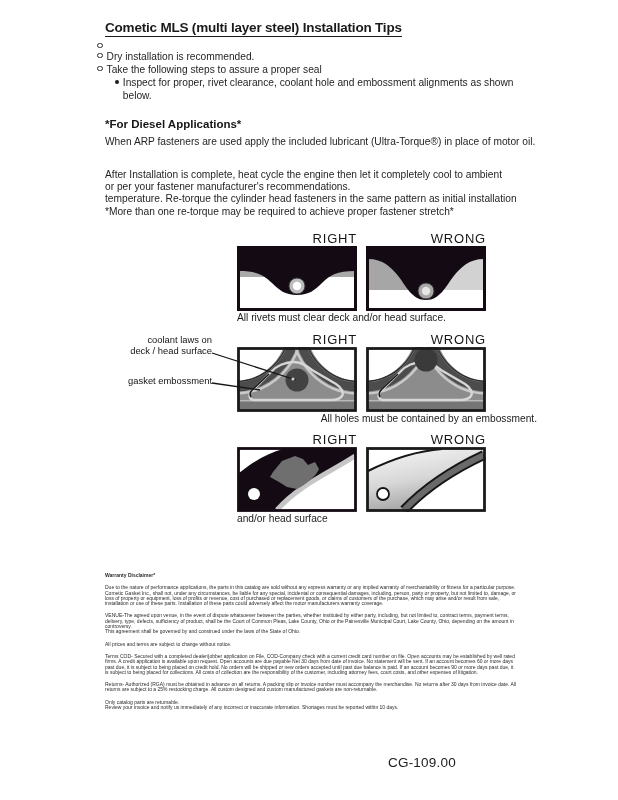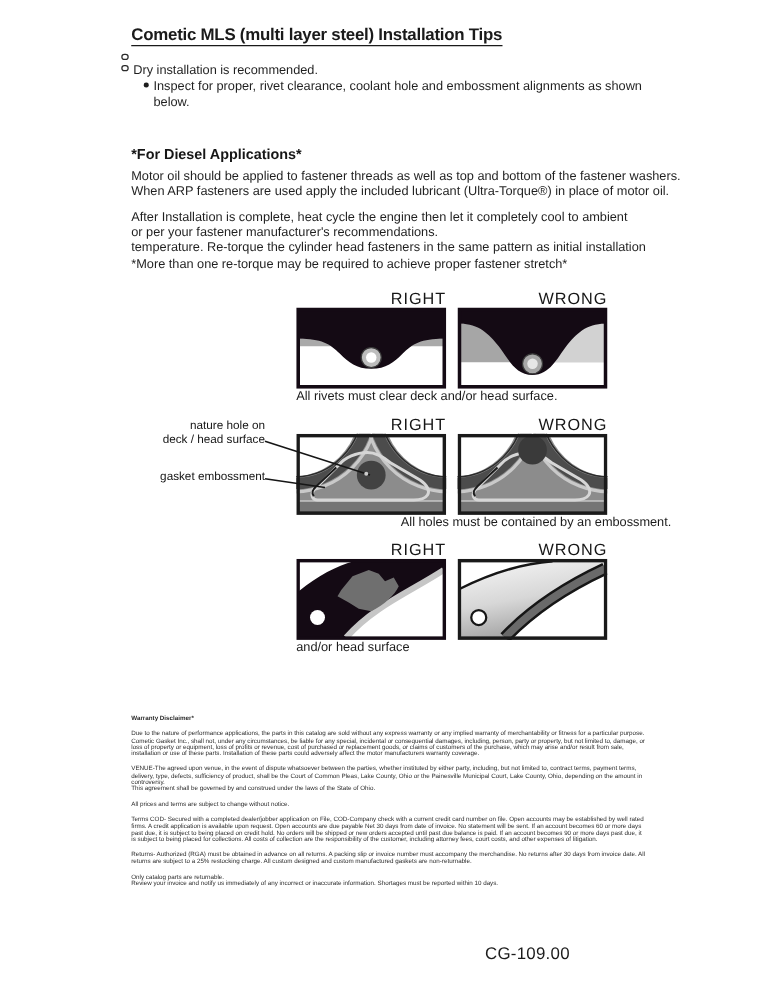--- a/index.html
+++ b/index.html
@@ -50,29 +50,32 @@
   <div class="abs doc-title">Cometic MLS (multi layer steel) Installation Tips</div>
 
   <div class="abs bullets">
     <div class="bullet-line">
       <span class="o-dot"></span>
     </div>
     <div class="bullet-line">
       <span class="o-dot"></span>
       <span>Dry installation is recommended.</span>
     </div>
+    <div class="bullet-line">
+      <span class="o-dot"></span>
+      <span>Take the following steps to assure a proper seal</span>
+    </div>
     <div class="bullet-line sub">
       <span class="f-dot"></span>
       <span>Inspect for proper, rivet clearance, coolant hole and embossment alignments as shown below.</span>
     </div>
   </div>
 
   <div class="abs diesel-head">*For Diesel Applications*</div>
   <div class="abs para p1">
-    <div>Motor oil should be applied to fastener threads as well as top and bottom of the fastener washers.</div>
     <div>When ARP fasteners are used apply the included lubricant (Ultra-Torque®) in place of motor oil.</div>
   </div>
   <div class="abs para p2">
     <div>After Installation is complete, heat cycle the engine then let it completely cool to ambient</div>
     <div>or per your fastener manufacturer's recommendations.</div>
     <div>temperature. Re-torque the cylinder head fasteners in the same pattern as initial installation</div>
   </div>
   <div class="abs para p3">*More than one re-torque may be required to achieve proper fastener stretch*</div>
 
   <div class="abs rw-label lab-l r1">RIGHT</div>
@@ -98,21 +101,21 @@
     <circle cx="60" cy="45" r="4.2" fill="#e6e6e6"></circle>
     <rect x="1.5" y="1.5" width="117" height="62" fill="none" stroke="#140a14" stroke-width="3"></rect>
   </svg>
 
   <div class="abs caption cap1">All rivets must clear deck and/or head surface.</div>
 
   <div class="abs rw-label lab-l r2">RIGHT</div>
   <div class="abs rw-label lab-r r2">WRONG</div>
 
   <div class="abs callout co1">
-    <div>nature hole on</div>
+    <div>coolant laws on</div>
     <div>deck / head surface</div>
   </div>
   <div class="abs callout co2">gasket embossment</div>
 
   <svg class="abs leader-svg" viewBox="0 0 200 70">
     <line x1="100" y1="20" x2="184" y2="47" stroke="#161616" stroke-width="1.3"></line>
     <circle cx="181" cy="46" r="1.6" fill="#cccccc"></circle>
     <line x1="100" y1="50" x2="148" y2="57" stroke="#161616" stroke-width="1.3"></line>
   </svg>
 

